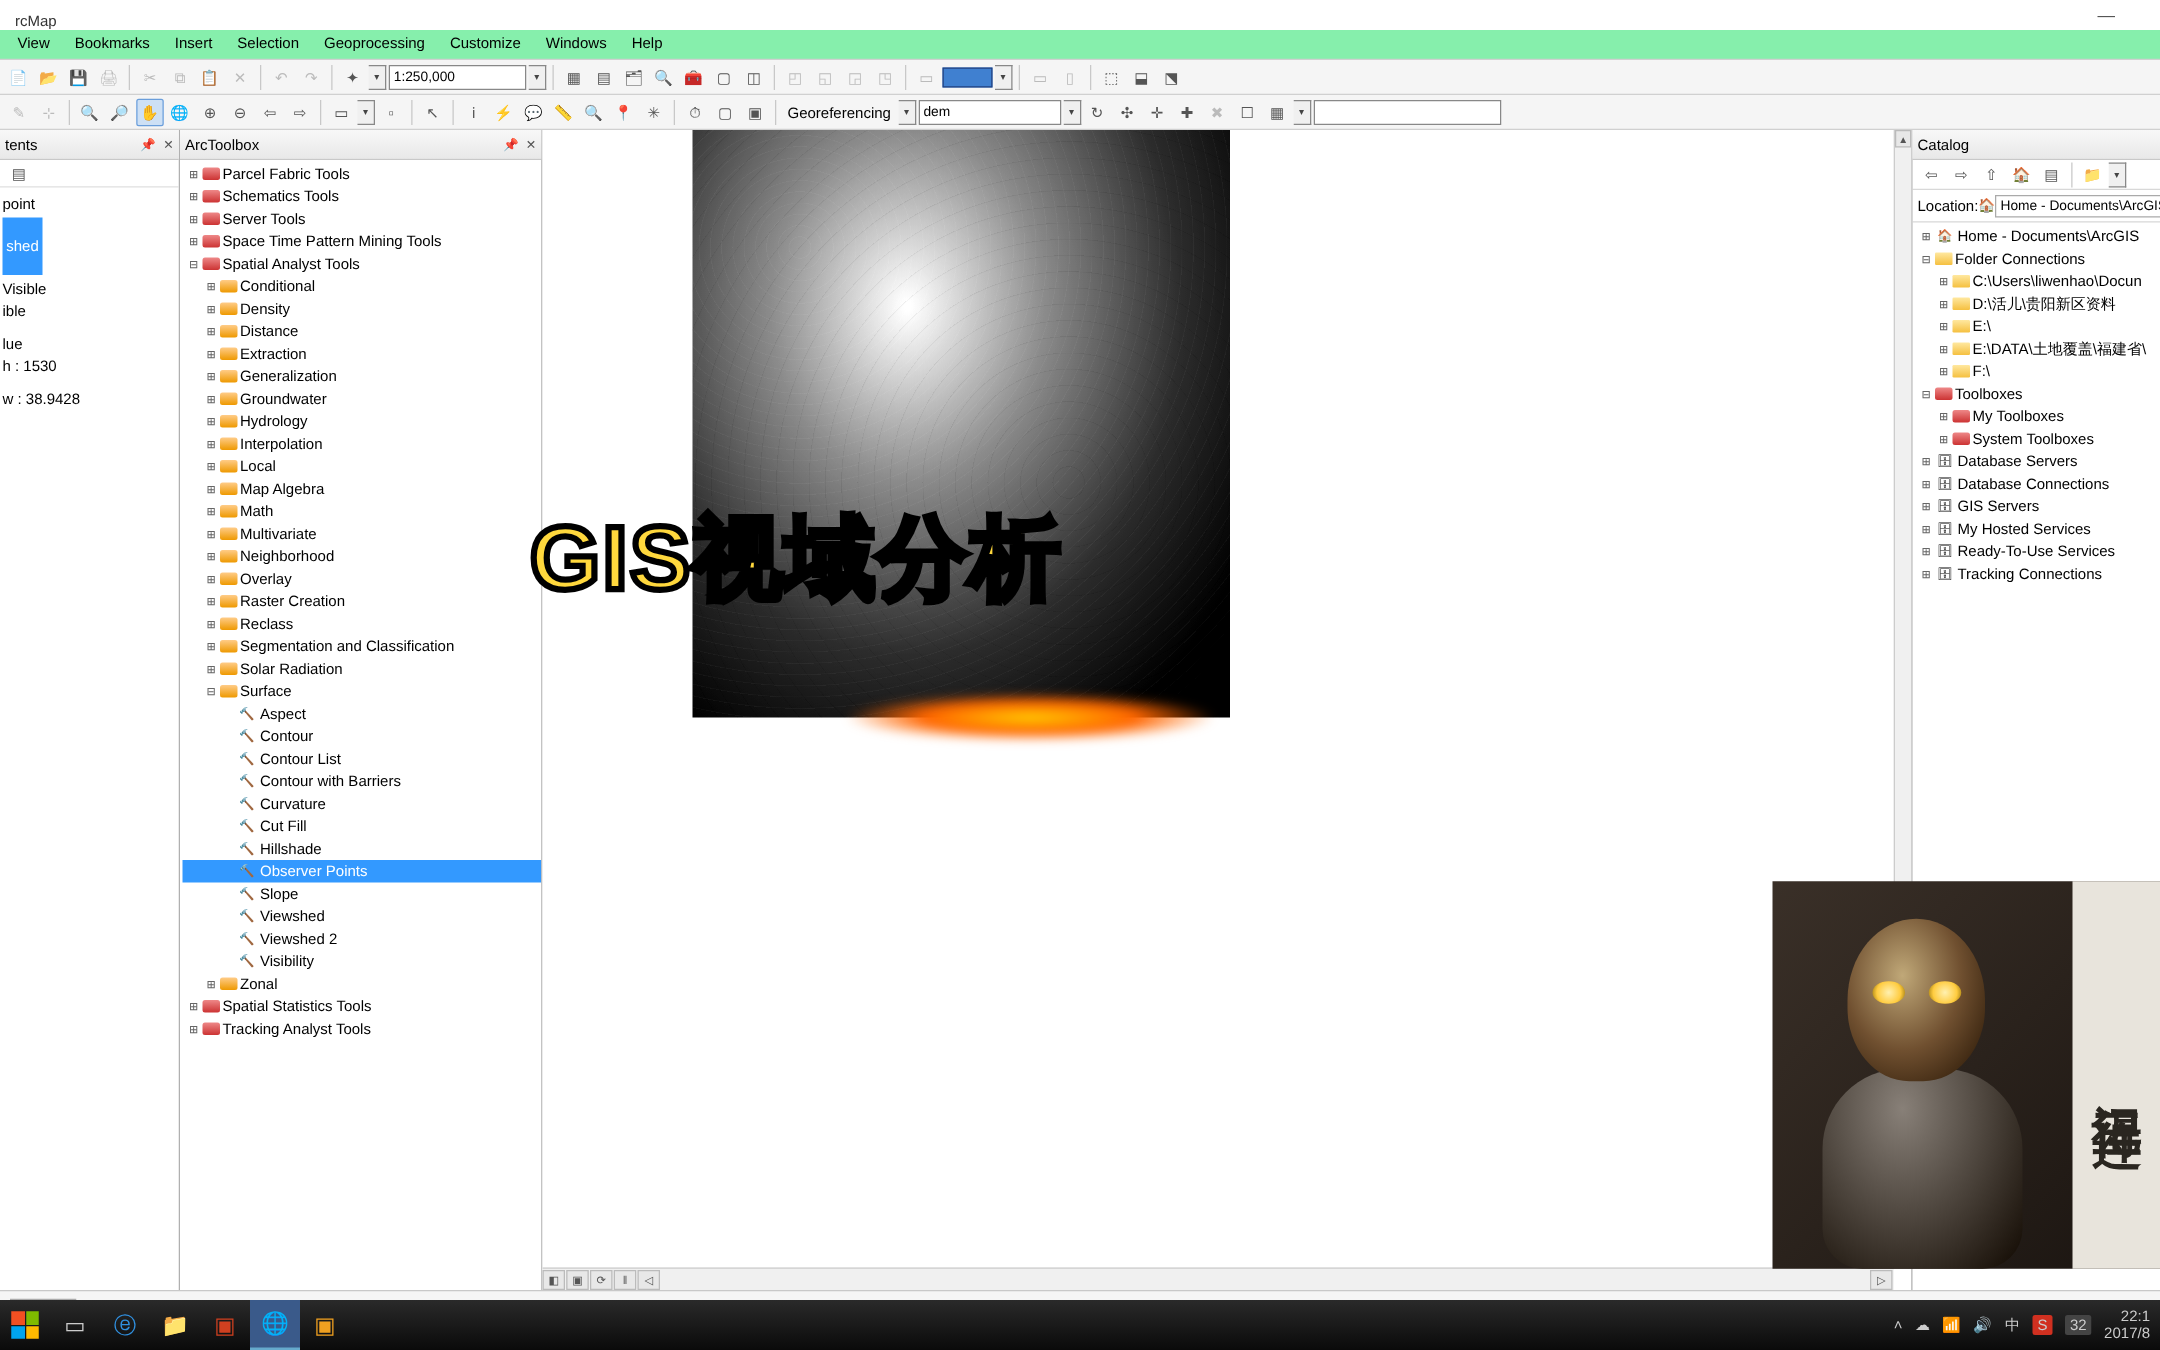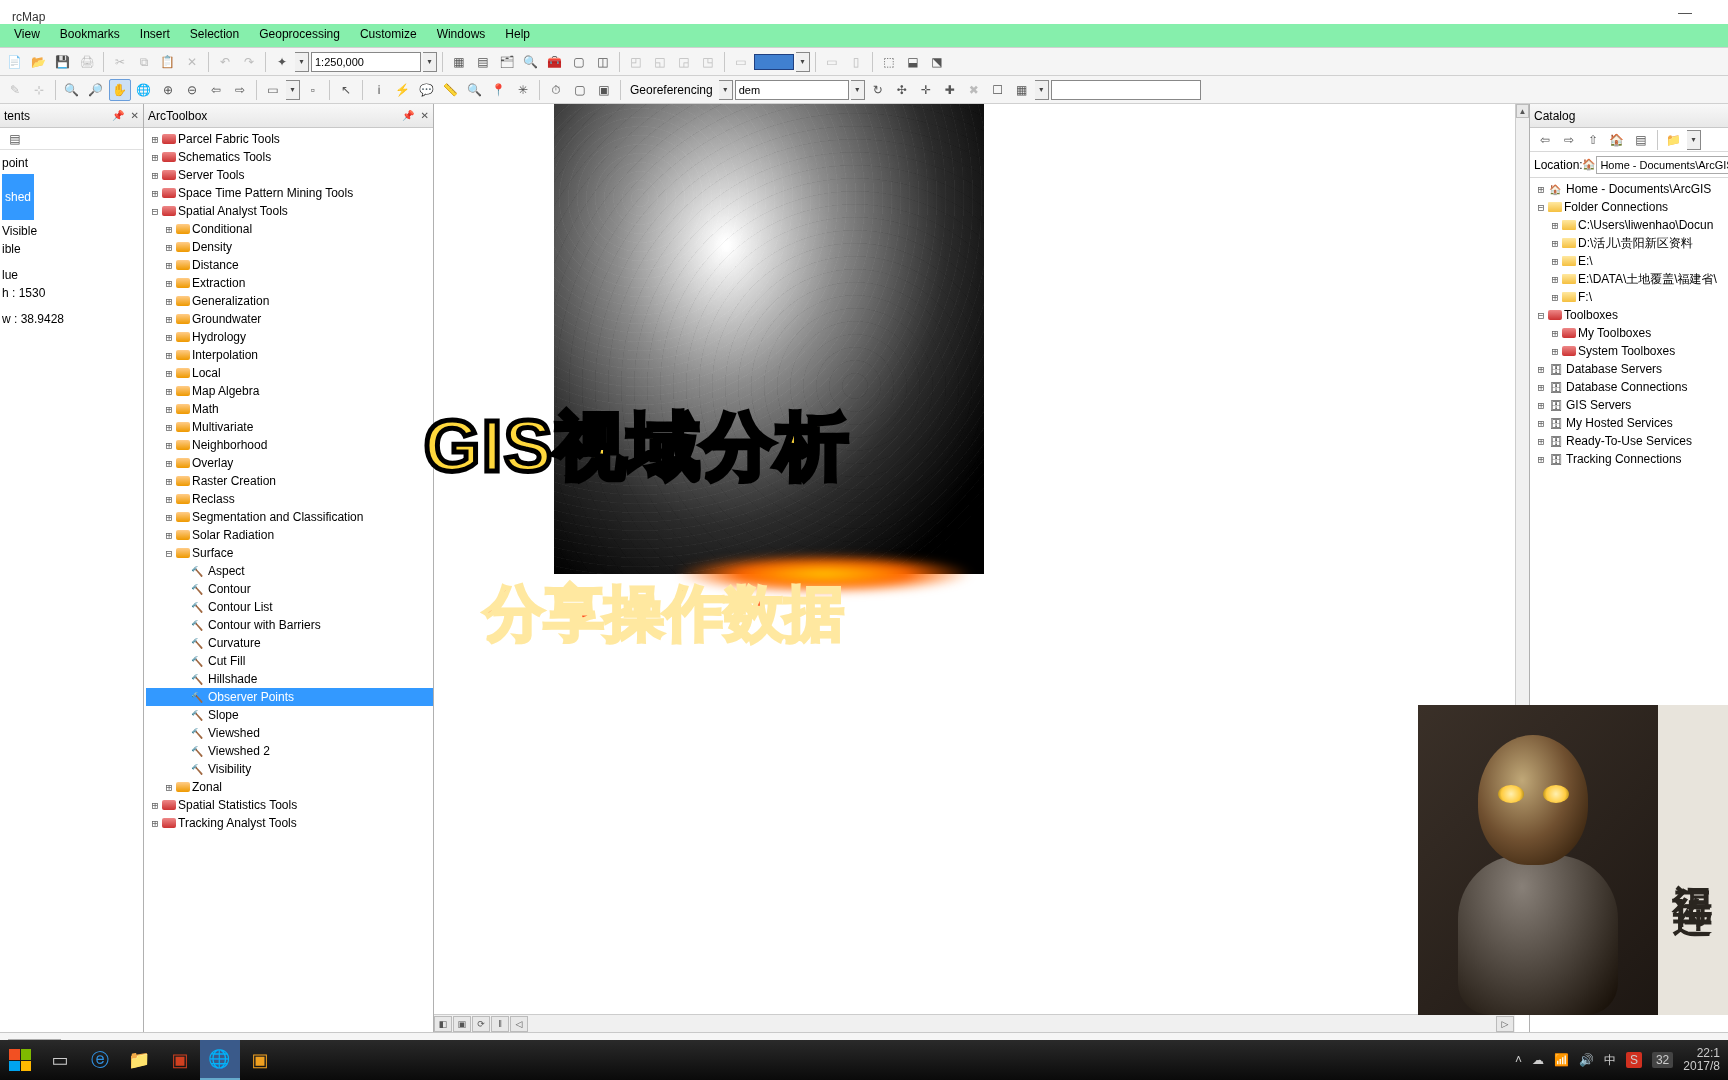--- a/index.html
+++ b/index.html
@@ -422,21 +422,20 @@
           <span class="ico tbx"></span>
           <span>Tracking Analyst Tools</span>
         </div>
       </div>
   </div>
 
   <div class="mapview">
     <div class="map-canvas"></div>
     <div class="flame"></div>
     <div class="overlay-title">GIS视域分析</div>
-    <div class="overlay-sub">分享操作数据</div>
     <div class="map-vscroll">
       <div class="up">▲</div>
       <div class="dn">▼</div>
     </div>
     <div class="map-hscroll">
       <span class="btn">◧</span>
       <span class="btn">▣</span>
       <span class="btn">⟳</span>
       <span class="btn">‖</span>
       <span class="btn">◁</span>

